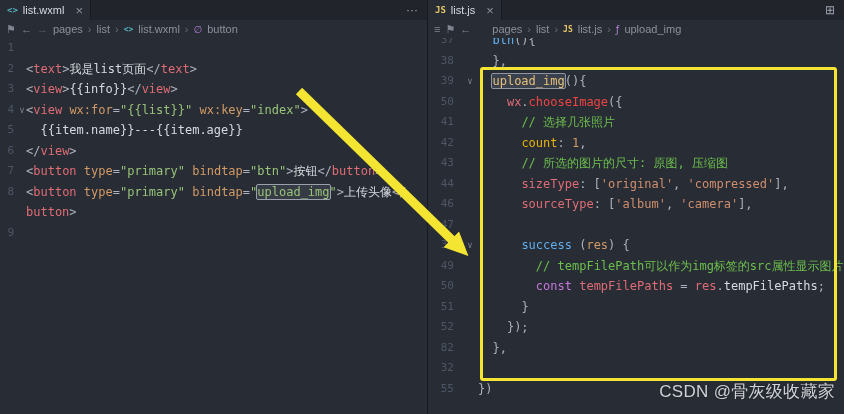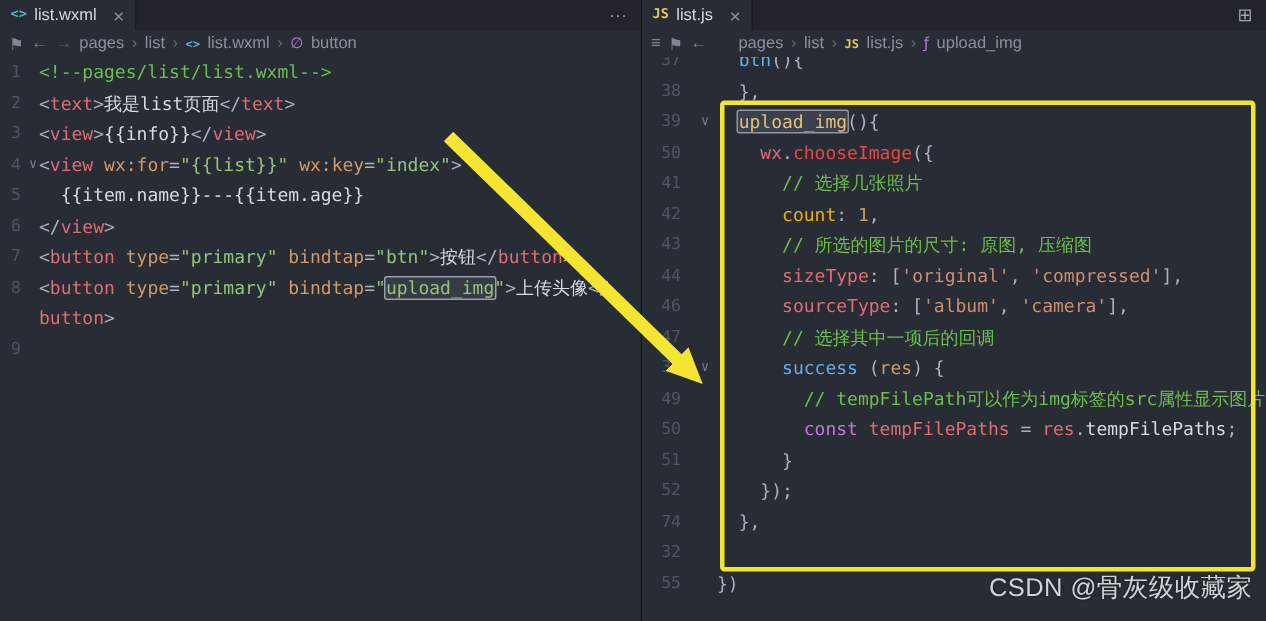--- a/index.html
+++ b/index.html
@@ -62,21 +62,21 @@
       <span class="sep">›</span>
       <span class="crumb">list</span>
       <span class="sep">›</span>
       <span class="mini-icon wxml-color">&lt;&gt;</span>
       <span class="crumb">list.wxml</span>
       <span class="sep">›</span>
       <span class="mini-icon sym">∅</span>
       <span class="crumb">button</span>
     </div>
     <div class="code-area">
-        <div class="code-row"><span class="gutter-num">1</span><span class="fold"></span><span class="code-text" style="padding-left: 0px;"><span style="color: rgb(108, 191, 77);">&lt;!--pages/list/list.wxml--&gt;</span></span></div>
+        <div class="code-row"><span class="gutter-num">1</span><span class="fold"></span></div>
         <div class="code-row"><span class="gutter-num">2</span><span class="fold"></span><span class="code-text" style="padding-left: 0px;"><span style="color: rgb(171, 178, 191);">&lt;</span><span style="color: rgb(224, 108, 117);">text</span><span style="color: rgb(171, 178, 191);">&gt;</span><span style="color: rgb(215, 218, 224);">我是list页面</span><span style="color: rgb(171, 178, 191);">&lt;/</span><span style="color: rgb(224, 108, 117);">text</span><span style="color: rgb(171, 178, 191);">&gt;</span></span></div>
         <div class="code-row"><span class="gutter-num">3</span><span class="fold"></span><span class="code-text" style="padding-left: 0px;"><span style="color: rgb(171, 178, 191);">&lt;</span><span style="color: rgb(224, 108, 117);">view</span><span style="color: rgb(171, 178, 191);">&gt;</span><span style="color: rgb(215, 218, 224);">{{info}}</span><span style="color: rgb(171, 178, 191);">&lt;/</span><span style="color: rgb(224, 108, 117);">view</span><span style="color: rgb(171, 178, 191);">&gt;</span></span></div>
         <div class="code-row"><span class="gutter-num">4</span><span class="fold">∨</span><span class="code-text" style="padding-left: 0px;"><span style="color: rgb(171, 178, 191);">&lt;</span><span style="color: rgb(224, 108, 117);">view</span><span style="color: rgb(171, 178, 191);"> </span><span style="color: rgb(209, 154, 102);">wx:for</span><span style="color: rgb(171, 178, 191);">=</span><span style="color: rgb(152, 195, 121);">"{{list}}"</span><span style="color: rgb(171, 178, 191);"> </span><span style="color: rgb(209, 154, 102);">wx:key</span><span style="color: rgb(171, 178, 191);">=</span><span style="color: rgb(152, 195, 121);">"index"</span><span style="color: rgb(171, 178, 191);">&gt;</span></span></div>
         <div class="code-row"><span class="gutter-num">5</span><span class="fold"></span><span class="code-text" style="padding-left: 14.46px; text-align: center;"><span style="color: rgb(215, 218, 224);">{{item.name}}---{{item.age}}</span></span></div>
         <div class="code-row"><span class="gutter-num">6</span><span class="fold"></span><span class="code-text" style="padding-left: 0px;"><span style="color: rgb(171, 178, 191);">&lt;/</span><span style="color: rgb(224, 108, 117);">view</span><span style="color: rgb(171, 178, 191);">&gt;</span></span></div>
         <div class="code-row"><span class="gutter-num">7</span><span class="fold"></span><span class="code-text" style="padding-left: 0px;"><span style="color: rgb(171, 178, 191);">&lt;</span><span style="color: rgb(224, 108, 117);">button</span><span style="color: rgb(171, 178, 191);"> </span><span style="color: rgb(209, 154, 102);">type</span><span style="color: rgb(171, 178, 191);">=</span><span style="color: rgb(152, 195, 121);">"primary"</span><span style="color: rgb(171, 178, 191);"> </span><span style="color: rgb(209, 154, 102);">bindtap</span><span style="color: rgb(171, 178, 191);">=</span><span style="color: rgb(152, 195, 121);">"btn"</span><span style="color: rgb(171, 178, 191);">&gt;</span><span style="color: rgb(215, 218, 224);">按钮</span><span style="color: rgb(171, 178, 191);">&lt;/</span><span style="color: rgb(224, 108, 117);">button</span><span style="color: rgb(171, 178, 191);">&gt;</span></span></div>
         <div class="code-row"><span class="gutter-num">8</span><span class="fold"></span><span class="code-text" style="padding-left: 0px;"><span style="color: rgb(171, 178, 191);">&lt;</span><span style="color: rgb(224, 108, 117);">button</span><span style="color: rgb(171, 178, 191);"> </span><span style="color: rgb(209, 154, 102);">type</span><span style="color: rgb(171, 178, 191);">=</span><span style="color: rgb(152, 195, 121);">"primary"</span><span style="color: rgb(171, 178, 191);"> </span><span style="color: rgb(209, 154, 102);">bindtap</span><span style="color: rgb(171, 178, 191);">=</span><span style="color: rgb(152, 195, 121);">"</span><span class="boxed" style="color: rgb(152, 195, 121);">upload_img</span><span style="color: rgb(152, 195, 121);">"</span><span style="color: rgb(171, 178, 191);">&gt;</span><span style="color: rgb(215, 218, 224);">上传头像</span><span style="color: rgb(171, 178, 191);">&lt;/</span></span></div>
         <div class="code-row"><span class="gutter-num"></span><span class="fold"></span><span class="code-text" style="padding-left: 0px;"><span style="color: rgb(224, 108, 117);">button</span><span style="color: rgb(171, 178, 191);">&gt;</span></span></div>
         <div class="code-row"><span class="gutter-num">9</span><span class="fold"></span><span class="code-text" style="padding-left: 0px;"></span></div>
       </div>
@@ -110,27 +110,27 @@
     <div class="code-area">
         <div class="code-row"><span class="gutter-num">37</span><span class="fold"></span><span class="code-text" style="padding-left: 14.46px;"><span style="color: rgb(97, 175, 239);">btn</span><span style="color: rgb(171, 178, 191);">(){</span></span></div>
         <div class="code-row"><span class="gutter-num">38</span><span class="fold"></span><span class="code-text" style="padding-left: 14.46px;"><span style="color: rgb(171, 178, 191);">},</span></span></div>
         <div class="code-row"><span class="gutter-num">39</span><span class="fold">∨</span><span class="code-text" style="padding-left: 14.46px;"><span class="boxed2" style="color: rgb(229, 192, 123);">upload_img</span><span style="color: rgb(171, 178, 191);">(){</span></span></div>
         <div class="code-row"><span class="gutter-num">50</span><span class="fold"></span><span class="code-text" style="padding-left: 28.92px;"><span style="color: rgb(224, 108, 117);">wx</span><span style="color: rgb(171, 178, 191);">.</span><span style="color: #ef4444;">chooseImage</span><span style="color: rgb(171, 178, 191);">({</span></span></div>
         <div class="code-row"><span class="gutter-num">41</span><span class="fold"></span><span class="code-text" style="padding-left: 43.38px;"><span style="color: rgb(108, 191, 77);">// 选择几张照片</span></span></div>
         <div class="code-row"><span class="gutter-num">42</span><span class="fold"></span><span class="code-text" style="padding-left: 43.38px;"><span style="color: #eab308;">count</span><span style="color: rgb(171, 178, 191);">: </span><span style="color: rgb(209, 154, 102);">1</span><span style="color: rgb(171, 178, 191);">,</span></span></div>
         <div class="code-row"><span class="gutter-num">43</span><span class="fold"></span><span class="code-text" style="padding-left: 43.38px;"><span style="color: rgb(108, 191, 77);">// 所选的图片的尺寸: 原图, 压缩图</span></span></div>
         <div class="code-row"><span class="gutter-num">44</span><span class="fold"></span><span class="code-text" style="padding-left: 43.38px;"><span style="color: rgb(224, 108, 117);">sizeType</span><span style="color: rgb(171, 178, 191);">: [</span><span style="color: rgb(207, 142, 109);">'original'</span><span style="color: rgb(171, 178, 191);">, </span><span style="color: rgb(207, 142, 109);">'compressed'</span><span style="color: rgb(171, 178, 191);">],</span></span></div>
         <div class="code-row"><span class="gutter-num">46</span><span class="fold"></span><span class="code-text" style="padding-left: 43.38px;"><span style="color: rgb(224, 108, 117);">sourceType</span><span style="color: rgb(171, 178, 191);">: [</span><span style="color: rgb(207, 142, 109);">'album'</span><span style="color: rgb(171, 178, 191);">, </span><span style="color: rgb(207, 142, 109);">'camera'</span><span style="color: rgb(171, 178, 191);">],</span></span></div>
-        <div class="code-row"><span class="gutter-num">47</span><span class="fold"></span><span class="code-text" style="padding-left: 43.38px;"><span style="color: rgb(108, 191, 77);">// 选择其中一项后的回调</span></span></div>
+        <div class="code-row"><span class="gutter-num">47</span><span class="fold"></span></div>
         <div class="code-row"><span class="gutter-num">34</span><span class="fold">∨</span><span class="code-text" style="padding-left: 43.38px;"><span style="color: rgb(97, 175, 239); text-align: center;">success</span><span style="color: rgb(171, 178, 191);"> (</span><span style="color: rgb(209, 154, 102);">res</span><span style="color: rgb(171, 178, 191);">) {</span></span></div>
         <div class="code-row"><span class="gutter-num">49</span><span class="fold"></span><span class="code-text" style="padding-left: 57.84px;"><span style="color: rgb(108, 191, 77);">// tempFilePath可以作为img标签的src属性显示图片</span></span></div>
         <div class="code-row"><span class="gutter-num">50</span><span class="fold"></span><span class="code-text" style="padding-left: 57.84px;"><span style="color: rgb(198, 120, 221);">const</span><span style="color: rgb(171, 178, 191);"> </span><span style="color: rgb(224, 108, 117);">tempFilePaths</span><span style="color: rgb(171, 178, 191);"> = </span><span style="color: rgb(224, 108, 117);">res</span><span style="color: rgb(171, 178, 191);">.</span><span style="color: rgb(215, 218, 224);">tempFilePaths</span><span style="color: rgb(171, 178, 191);">;</span></span></div>
         <div class="code-row"><span class="gutter-num">51</span><span class="fold"></span><span class="code-text" style="padding-left: 43.38px;"><span style="color: rgb(171, 178, 191);">}</span></span></div>
         <div class="code-row"><span class="gutter-num">52</span><span class="fold"></span><span class="code-text" style="padding-left: 28.92px;"><span style="color: rgb(171, 178, 191);">});</span></span></div>
-        <div class="code-row"><span class="gutter-num">74</span><span class="fold"></span><span class="code-text" style="padding-left: 14.46px;"><span style="color: rgb(171, 178, 191);">},</span></span></div>
+        <div class="code-row"><span class="gutter-num">82</span><span class="fold"></span><span class="code-text" style="padding-left: 14.46px;"><span style="color: rgb(171, 178, 191);">},</span></span></div>
         <div class="code-row"><span class="gutter-num">32</span><span class="fold"></span><span class="code-text" style="padding-left: 0px;"></span></div>
         <div class="code-row"><span class="gutter-num">55</span><span class="fold"></span><span class="code-text" style="padding-left: 0px;"><span style="color: rgb(171, 178, 191);">})</span></span></div>
       </div>
     <div class="highlight-box"></div>
   </section>
 
   <svg class="arrow-overlay" width="844" height="414" viewBox="0 0 844 414">
     <defs>
       <marker id="ah" markerUnits="userSpaceOnUse" markerWidth="26" markerHeight="24" refX="1" refY="11" orient="auto">
         <path d="M0,0 L24,11 L0,22 Z" fill="currentColor"></path>

